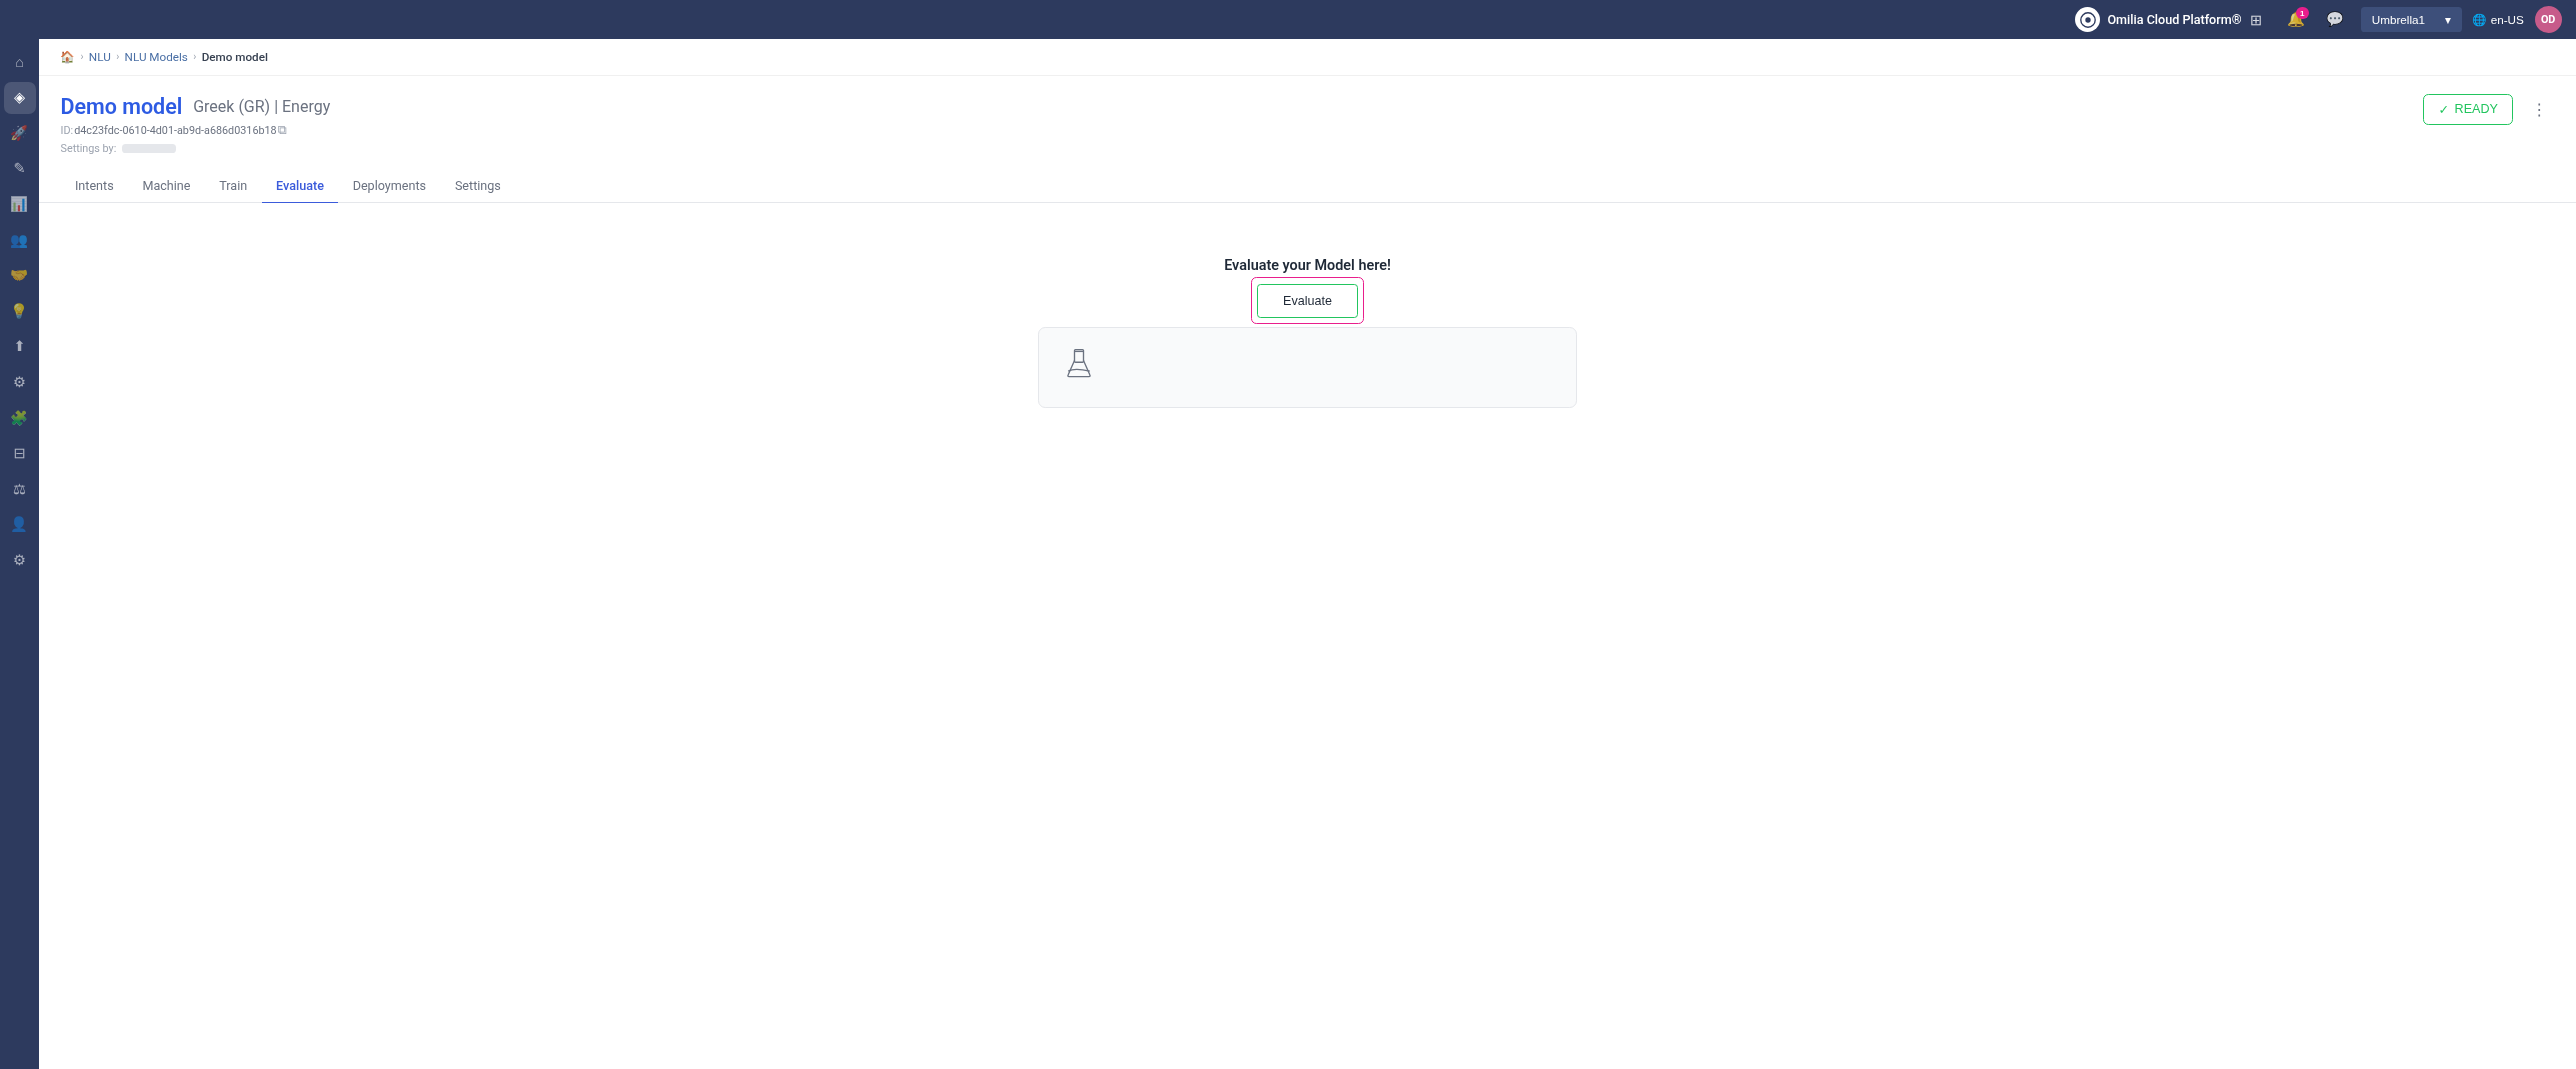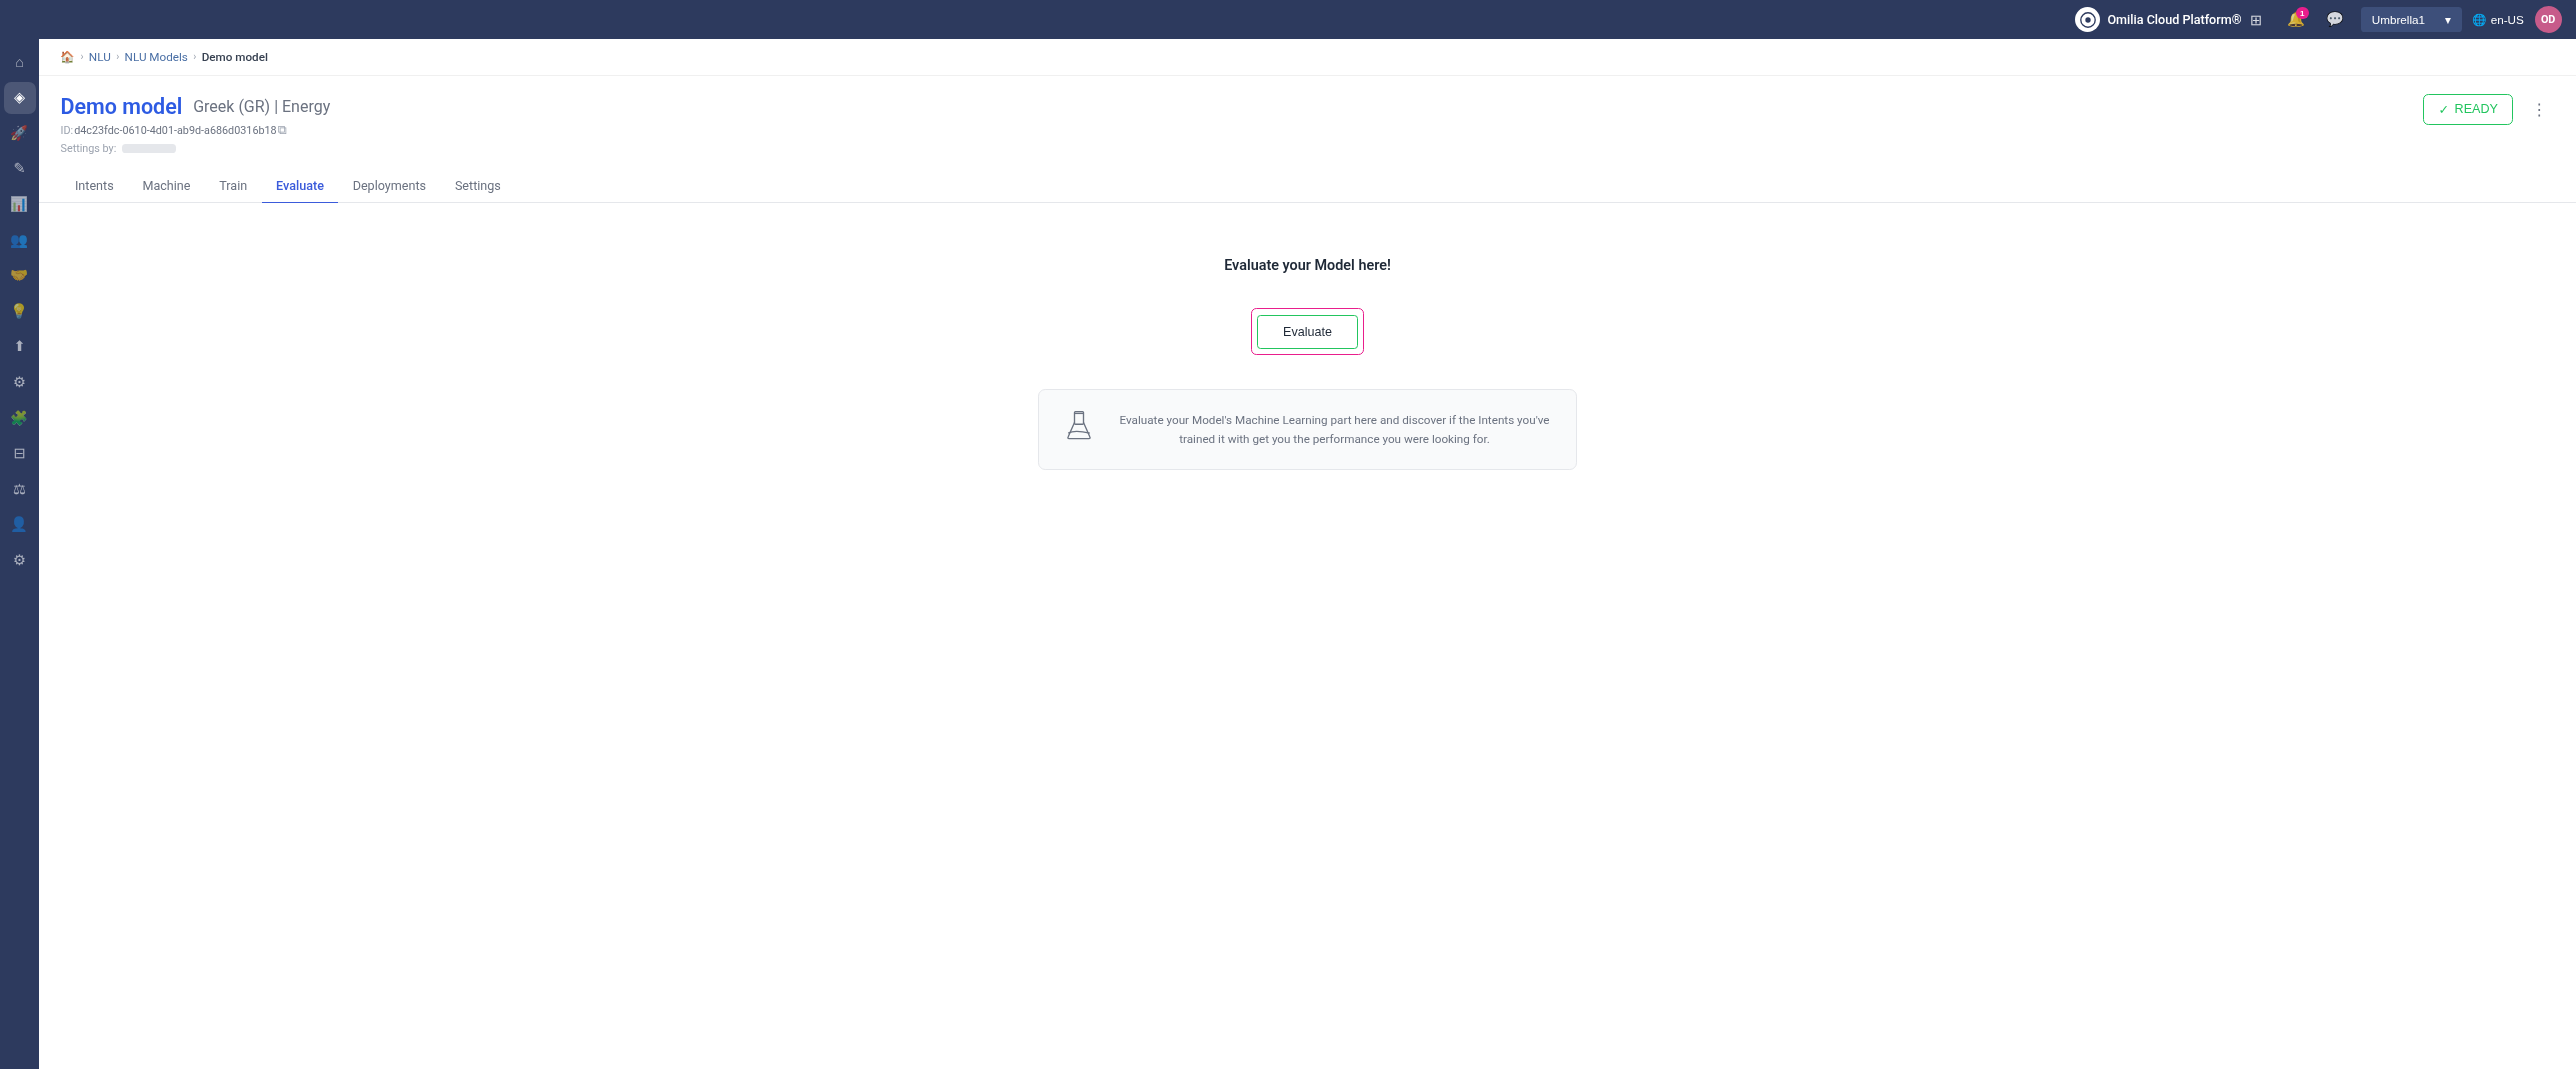--- a/index.html
+++ b/index.html
@@ -75,21 +75,21 @@
     .ready-btn { display: flex; align-items: center; gap: 5.4px; border: 1.3px solid #22c55e; color: #22c55e; background: white; padding: 7.2px 14.4px; border-radius: 5.4px; font-size: 12.6px; font-weight: 500; cursor: pointer; }
 
     
     .tabs { display: flex; align-items: flex-start; gap: 0; padding: 0 21.5px; margin-top: 14.4px; border-bottom: 0.9px solid #e5e7eb; }
     .tab { padding: 9px 14.4px; font-size: 12.6px; color: #6b7280; cursor: pointer; border-bottom: 1.8px solid transparent; margin-bottom: -0.9px; text-decoration: none; }
     .tab.active { color: #3b5bdb; border-bottom-color: #3b5bdb; font-weight: 500; }
 
     
     .content { flex: 1; display: flex; flex-direction: column; align-items: center; padding: 54px 21.5px; }
 
-    .evaluate-section { display: flex; flex-direction: column; align-items: center; gap: 34px; max-width: 628px; width: 100%; }
+    .evaluate-section { display: flex; flex-direction: column; align-items: center; gap: 3px; max-width: 628px; width: 100%; }
 
     .evaluate-headline { font-size: 14.4px; font-weight: 600; color: #1f2937; text-align: center; }
 
     .evaluate-btn-wrapper { border: 1.8px solid #e91e8c; border-radius: 5.4px; padding: 5.4px; display: inline-flex; }
     .evaluate-btn { background: white; border: 1.3px solid #22c55e; color: #1f2937; padding: 9px 25px; border-radius: 3.6px; font-size: 12.6px; font-weight: 500; cursor: pointer; }
 
     .info-card { background: #f9fafb; border: 0.9px solid #e5e7eb; border-radius: 7.2px; padding: 18px 21.5px; display: flex; align-items: center; gap: 18px; max-width: 539px; width: 100%; }
     .info-card-icon { font-size: 29px; color: #6b7280; flex-shrink: 0; }
     .info-card-text { font-size: 11.7px; color: #6b7280; line-height: 1.6; text-align: center; }
 
@@ -260,21 +260,20 @@
         <div class="info-card">
           <div class="info-card-icon">
             <svg width="36" height="36" viewBox="0 0 40 40" fill="none" xmlns="http://www.w3.org/2000/svg">
               <rect x="15" y="4" width="10" height="14" rx="1" stroke="#6b7280" stroke-width="1.5" fill="none"></rect>
               <path d="M15 16 L8 32 Q7 34 9 34 H31 Q33 34 32 32 L25 16" stroke="#6b7280" stroke-width="1.5" fill="none"></path>
               <path d="M8 28 Q15 24 32 28" stroke="#6b7280" stroke-width="1.5" fill="none"></path>
               <line x1="20" y1="4" x2="20" y2="4" stroke="#6b7280" stroke-width="1.5"></line>
               <line x1="15" y1="6" x2="25" y2="6" stroke="#6b7280" stroke-width="1.5"></line>
             </svg>
           </div>
-          <div class="info-card-text">Evaluate your Model's Machine Learning part here and discover if the Intents you've trained it with get you the performance you were looking for.</div>
         </div>
 
       </div>
     </div>
 
   </div>
 </div>
 
 
 </body></html>

